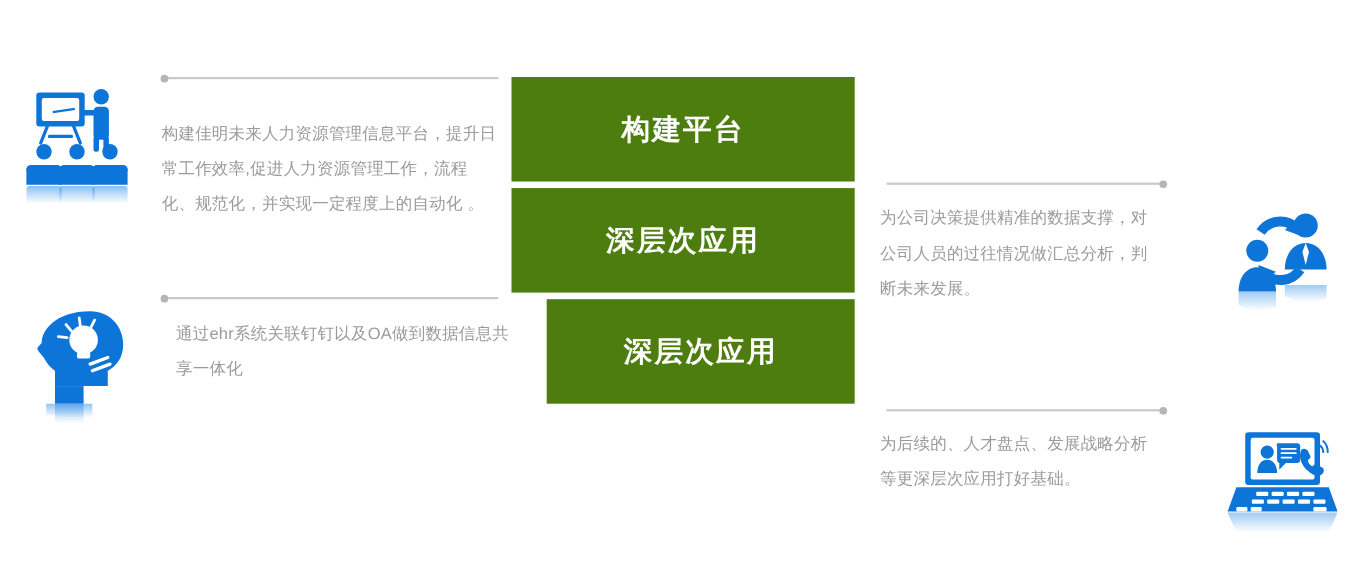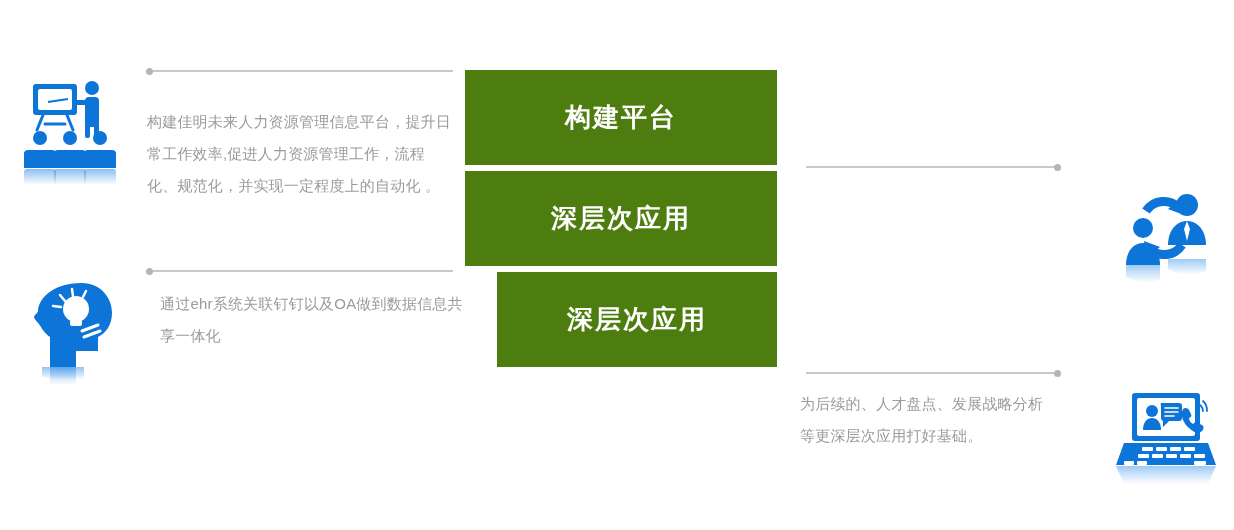--- a/index.html
+++ b/index.html
@@ -173,20 +173,21 @@
   <div class="bars">
     <div class="bar">构建平台</div>
     <div class="bar">深层次应用</div>
     <div class="bar">深层次应用</div>
   </div>
 
   <div class="conn right" style="left:806px; top:166px; width:254px;">
     <span class="dot"></span>
   </div>
 
+  <div class="para right" style="left:800px; top:183px;">为公司决策提供精准的数据支撑，对公司人员的过往情况做汇总分析，判断未来发展。</div>
 
   <div class="icon-wrap" style="left:1112px; top:183px;">
     <svg viewBox="0 0 104 118" xmlns="http://www.w3.org/2000/svg">
       <defs>
         <linearGradient id="fadeC" x1="0" y1="0" x2="0" y2="1">
           <stop offset="0%" stop-color="#2b8ae8" stop-opacity="0.45"></stop>
           <stop offset="100%" stop-color="#2b8ae8" stop-opacity="0"></stop>
         </linearGradient>
       </defs>
 

